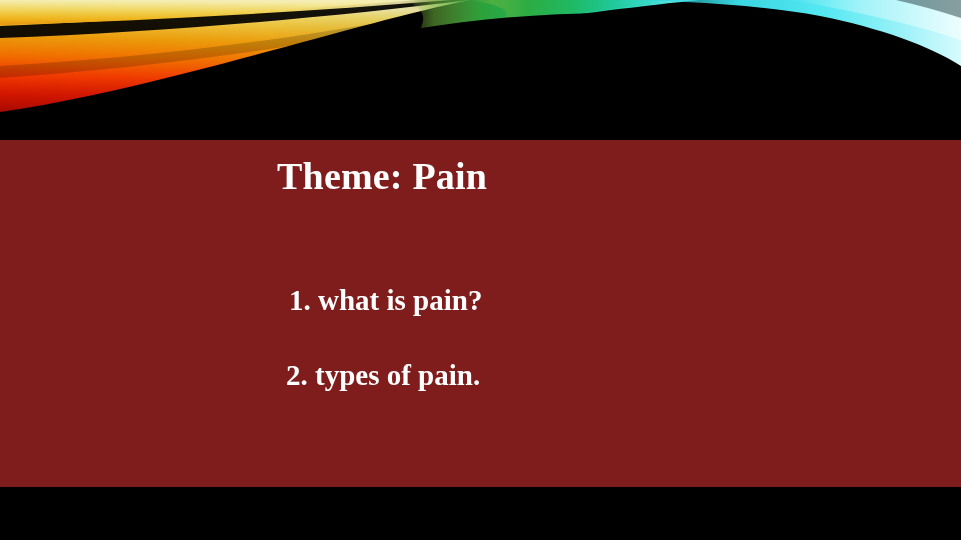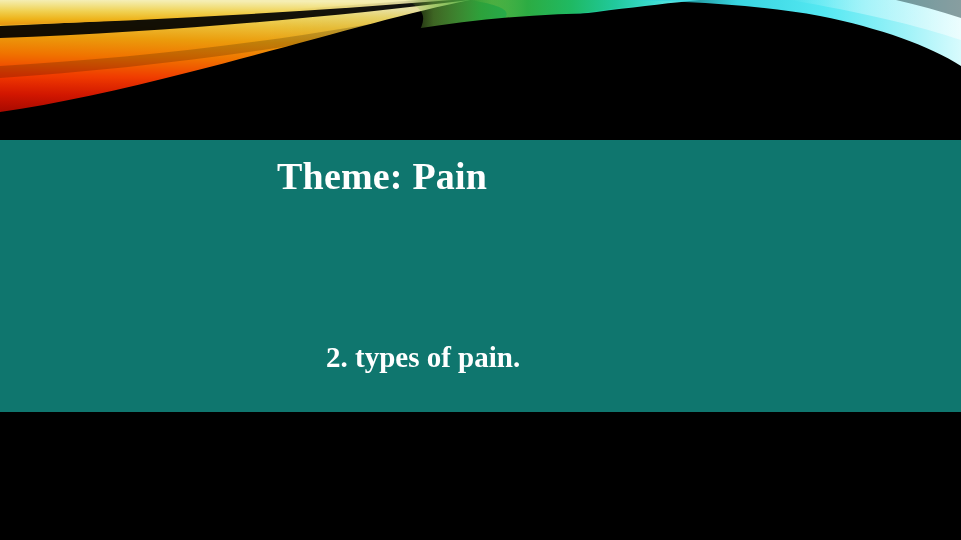--- a/index.html
+++ b/index.html
@@ -4,22 +4,22 @@
 <title>Presentation Slide</title>
 <style>
   html, body {
     margin: 0;
     padding: 0;
     background: #000000;
   }
   #slide {
     position: relative;
     width: 961px;
-    height: 412px;
-    background: #0f766e;
+    height: 487px;
+    background: #7f1d1d;
     overflow: hidden;
     font-family: "Liberation Serif", "DejaVu Serif", serif;
   }
 
   
   #wave-band {
     position: absolute;
     top: 0;
     left: 0;
     width: 961px;
@@ -68,27 +68,26 @@
     top: 281px;
     color: #ffffff;
     font-size: 29px;
     font-weight: bold;
     line-height: 38px;
     white-space: nowrap;
   }
   .plan-item-2 {
     position: absolute;
     left: 286px;
-    top: 338px;
+    top: 356px;
     color: #ffffff;
     font-size: 29px;
     font-weight: bold;
     line-height: 38px;
     white-space: nowrap;
-    margin-left: 40px;
   }
 </style>
 </head>
 <body>
 
 <div id="slide">
 
   <div id="wave-band">
     <svg viewBox="0 0 961 140" width="961" height="140" preserveAspectRatio="none">
       <defs>
@@ -194,17 +193,18 @@
       <path d="M0,140 L961,140 L961,70 C900,44 800,24 690,16 C560,7 440,20 320,48 C210,74 100,98 0,114 Z" fill="#000000"></path>
 
       <rect x="0" y="0" width="961" height="140" fill="url(#gBottomDark)"></rect>
     </svg>
   </div>
 
   <div id="content">
     <div class="slide-title">Theme: Pain</div>
 
 
+    <div class="plan-item-1">1. what is pain?</div>
 
     <div class="plan-item-2">2. types of pain.</div>
   </div>
 
 </div>
 
 </body></html>

